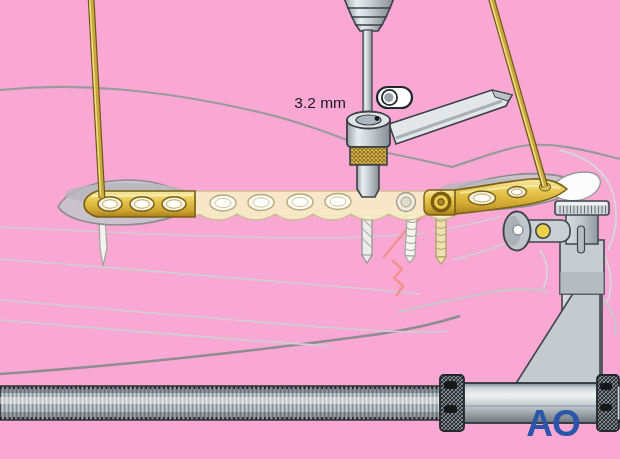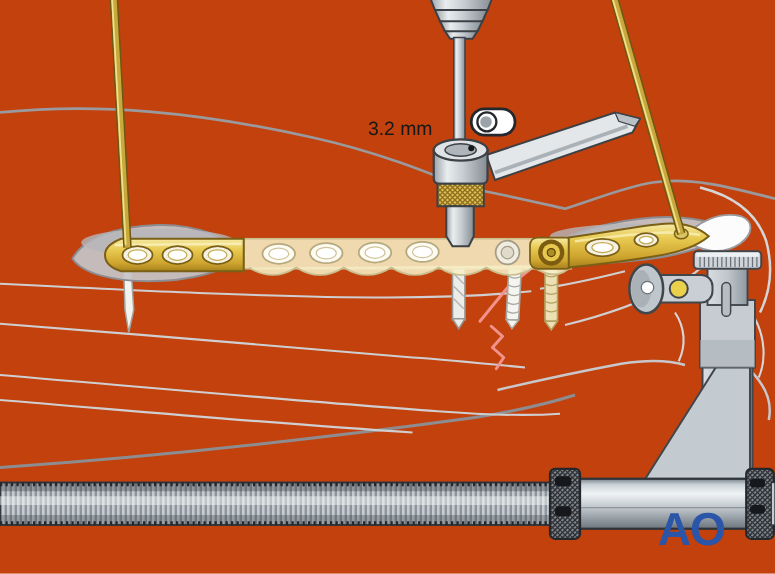--- a/index.html
+++ b/index.html
@@ -1,16 +1,16 @@
 <!DOCTYPE html>
 <html><head>
 <meta charset="utf-8">
 <style>
   html,body{margin:0;padding:0;background:#ffffff;}
-  .stage{position:relative;width:620px;height:459px;background:#c2410c;overflow:hidden;
+  .stage{position:relative;width:620px;height:459px;background:#f9a8d4;overflow:hidden;
          font-family:"Liberation Sans", sans-serif;}
   svg{display:block;}
   text{font-family:"Liberation Sans", sans-serif;}
   .dim-label{font-size:15.5px;fill:#17181a;}
   .logo-text{font-size:37px;font-weight:bold;letter-spacing:-1px;}
 </style>
 </head>
 <body>
 
 <div class="stage">

